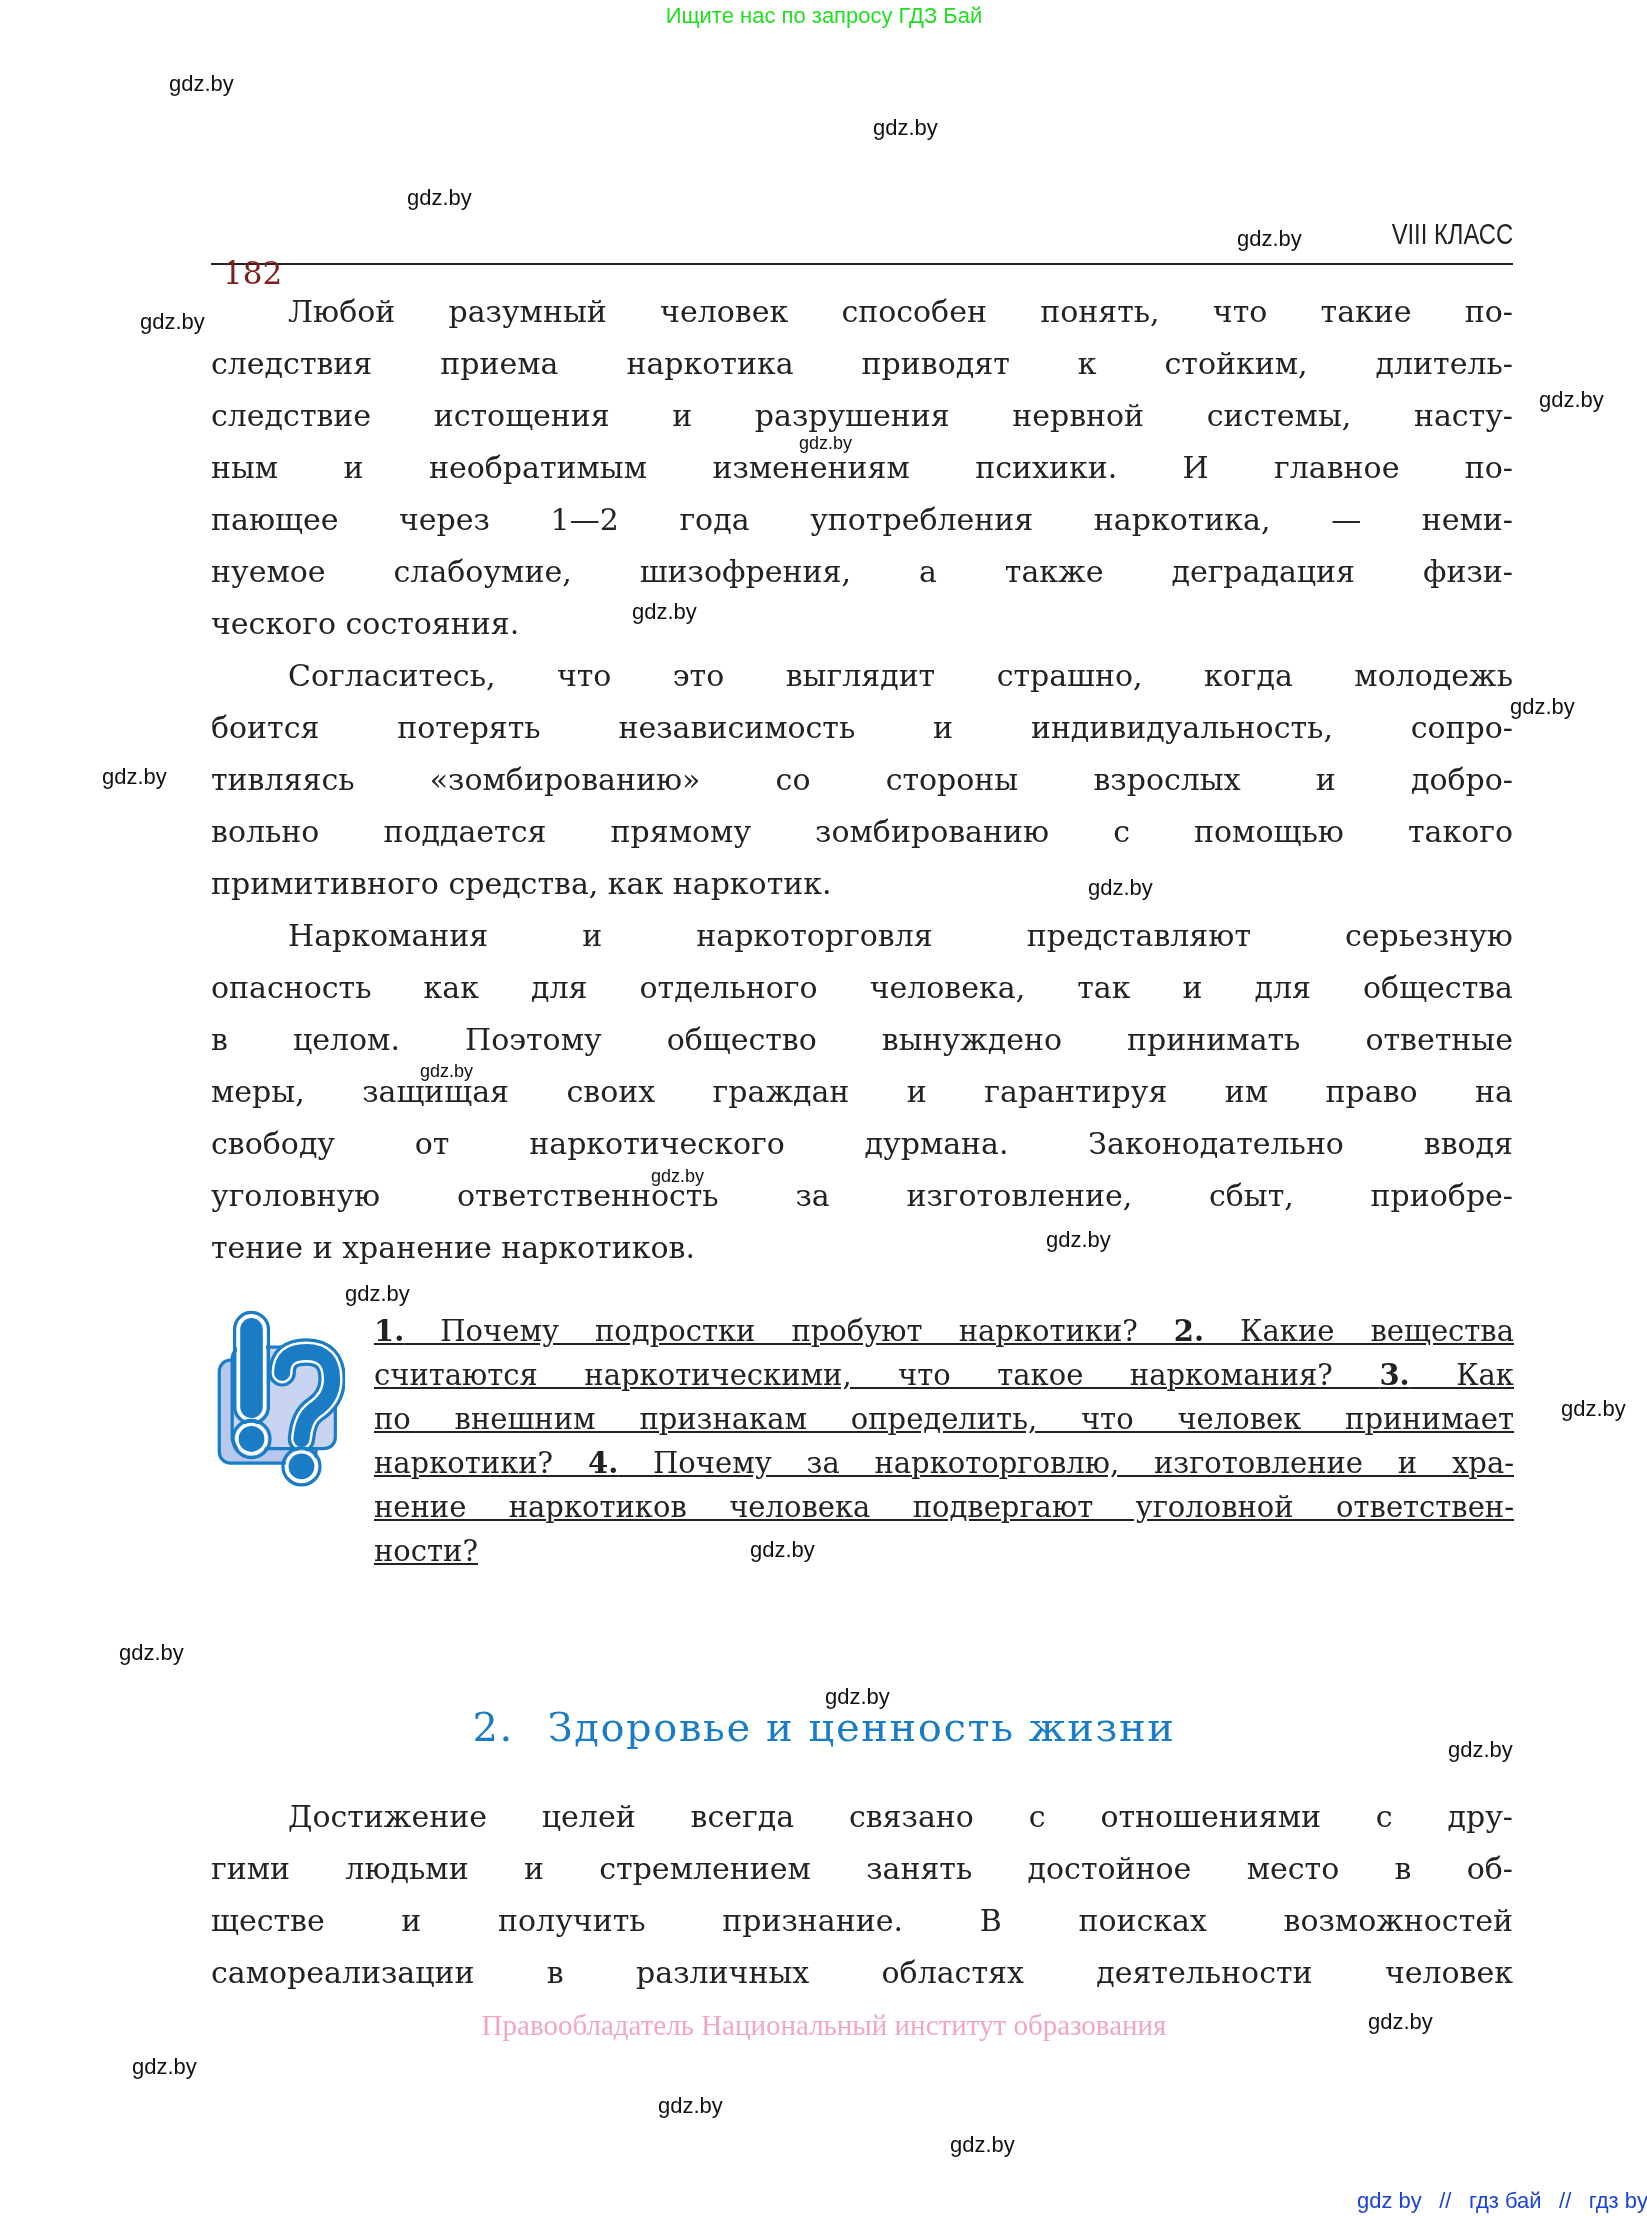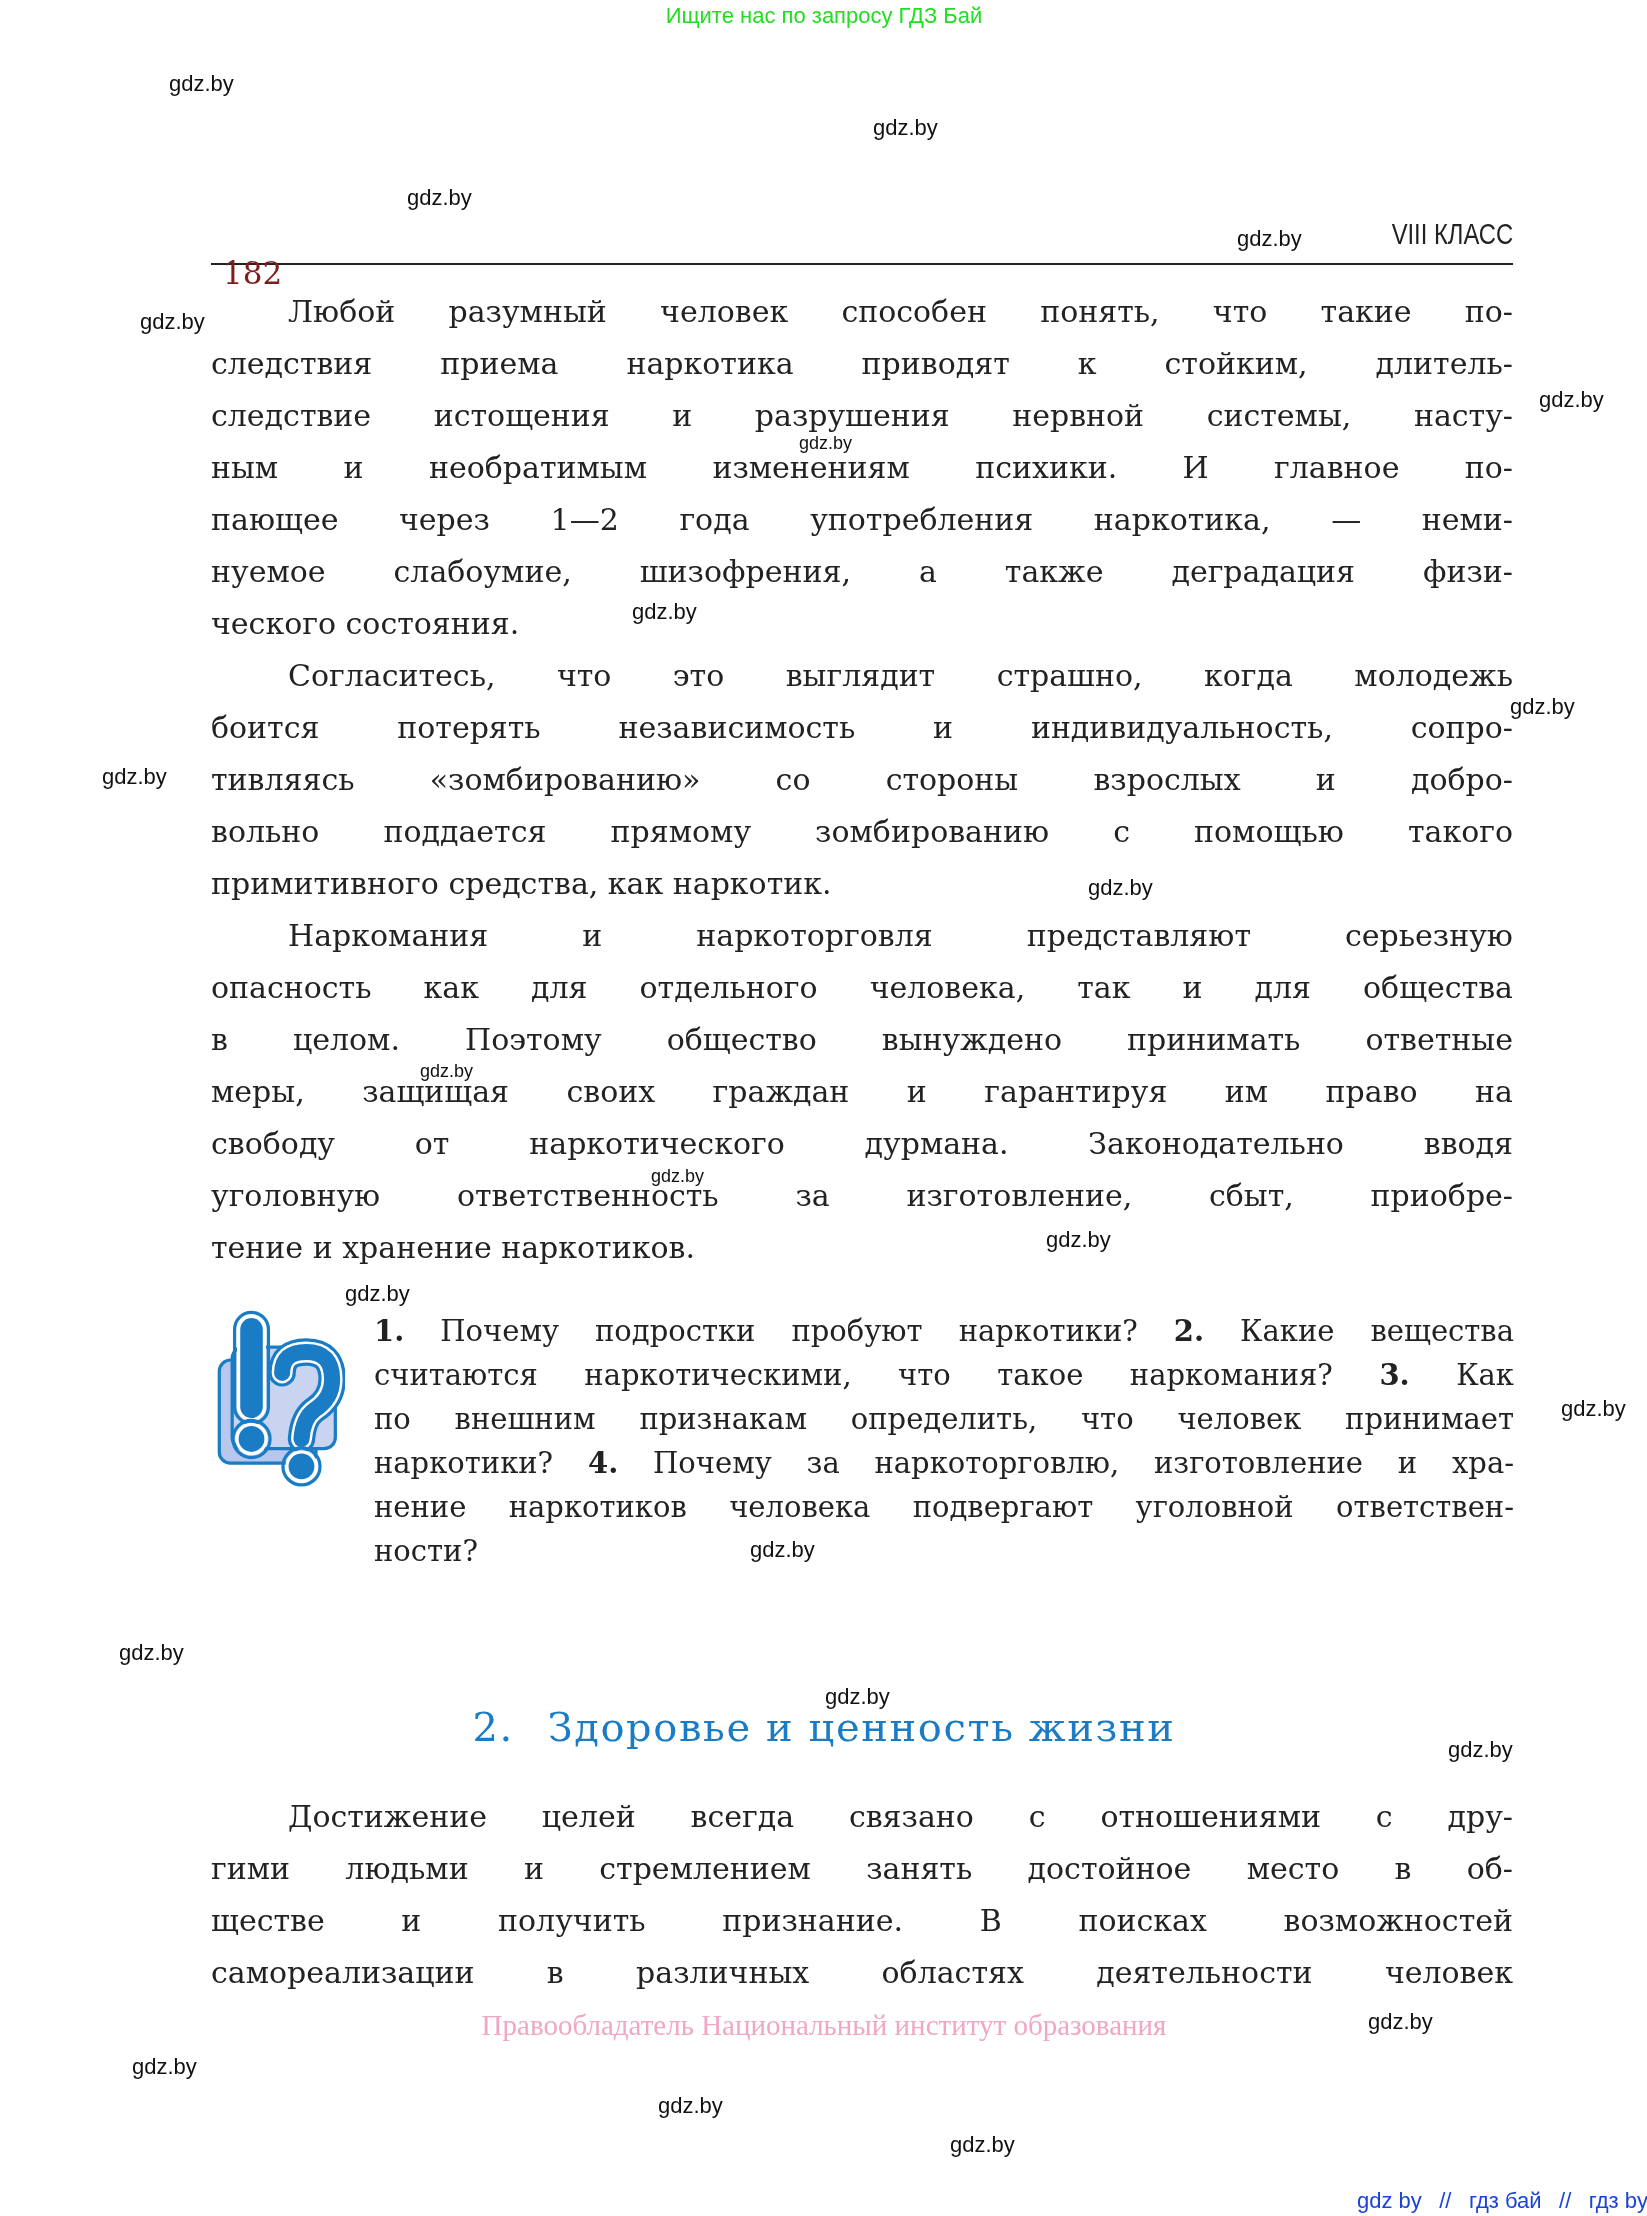--- a/index.html
+++ b/index.html
@@ -33,21 +33,21 @@
   }
   .para { margin: 0; }
   .para .line { display: block; text-align: justify; text-align-last: justify; white-space: nowrap; }
   .para .line.first { text-indent: 77px; }
   .para .line.last { text-align-last: left; }
   .questions {
     position: absolute; left: 374px; top: 1309px; width: 1140px;
     font-family: "DejaVu Serif", serif; font-size: 29px; color: #222;
     line-height: 44px;
   }
-  .questions .line { display: block; text-align: justify; text-align-last: justify; white-space: nowrap; }
+  .questions .line { display: block; text-align: justify; text-align-last: justify; white-space: nowrap; text-decoration: underline; }
   .questions .line.last { text-align-last: left; }
   .questions b { font-weight: bold; }
   .q-icon { position: absolute; left: 208px; top: 1310px; width: 137px; height: 179px; }
   .section-heading {
     position: absolute; left: 0; top: 1704px; width: 1648px; text-align: center;
     font-family: "DejaVu Serif", serif; font-weight: normal; font-size: 40px;
     color: #1a7cc4; letter-spacing: 1.6px;
   }
   .section-heading span { display: inline-block; margin-left: 32px; }
   .copyright {

